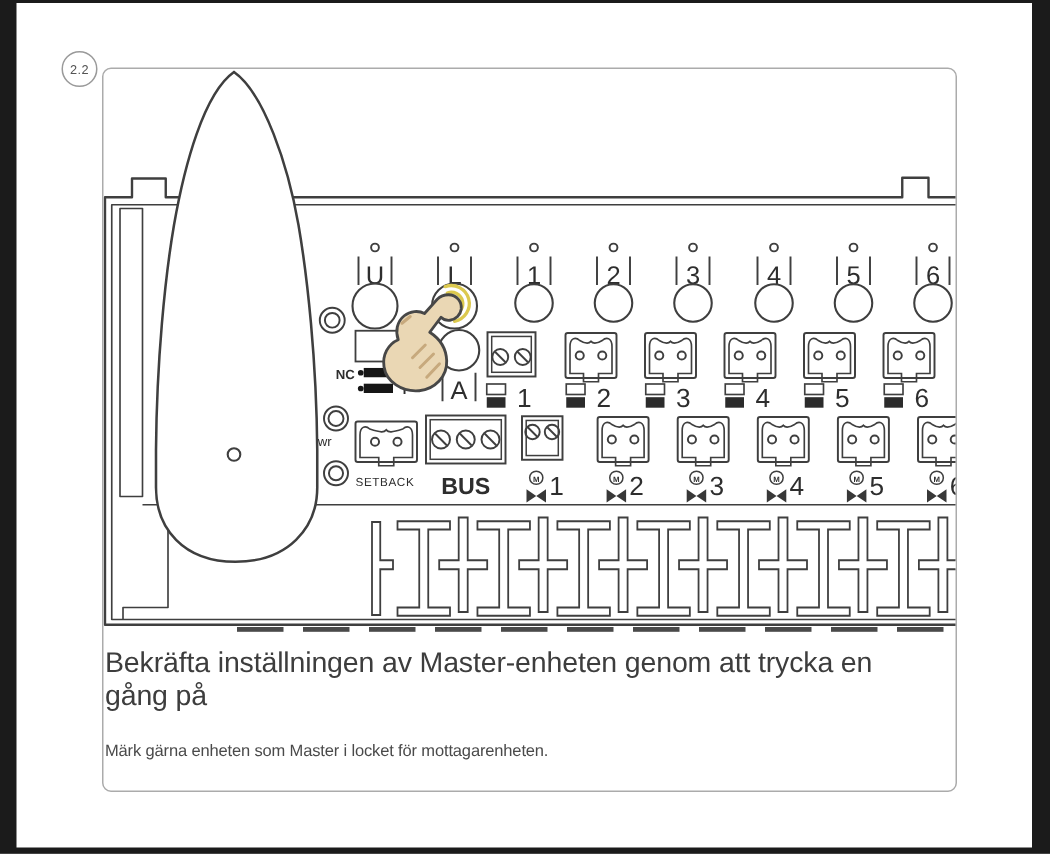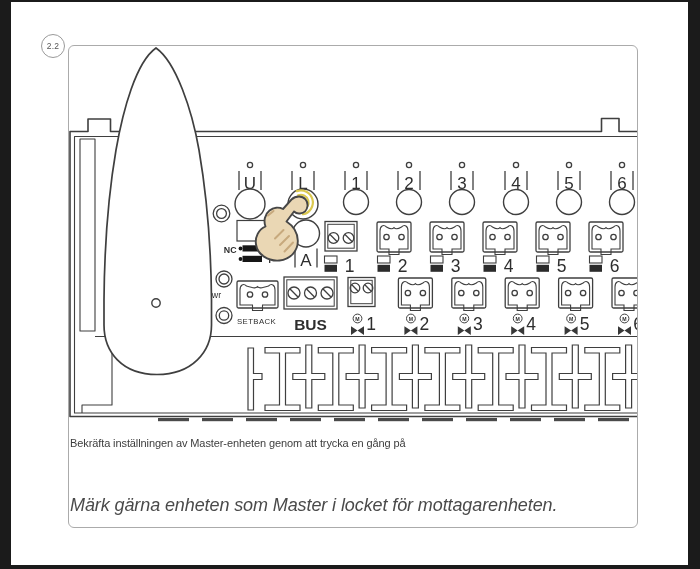--- a/index.html
+++ b/index.html
@@ -7,23 +7,23 @@
           font-family:"Liberation Sans",sans-serif;}
   #paper{position:absolute;left:11px;top:2px;width:677px;height:563px;background:#ffffff;}
   #figbox{position:absolute;left:68px;top:45px;width:568px;height:481px;border:1px solid #ababab;
           border-radius:6px;background:transparent;z-index:1;}
   #figbadge{position:absolute;left:41px;top:34px;width:22px;height:22px;border:1px solid #9a9a9a;
             border-radius:50%;background:#fff;z-index:3;display:flex;align-items:center;justify-content:center;
             font-size:8.5px;color:#555;letter-spacing:.3px;}
   #devsvg{position:absolute;left:69px;top:46px;width:568px;height:385px;z-index:2;}
   svg text{font-family:"Liberation Sans",sans-serif;}
   #caption{position:absolute;left:70px;top:432px;width:556px;z-index:2;
-           font-size:11px;line-height:22px;color:#3d3d3d;letter-spacing:-0.1px;}
+           font-size:19px;line-height:22px;color:#3d3d3d;letter-spacing:-0.1px;}
   #note{position:absolute;left:70px;top:495px;width:556px;z-index:2;
-        font-size:18px;font-style:italic;color:#4a4a4a;letter-spacing:-0.1px;}
+        font-size:11px;color:#4a4a4a;letter-spacing:-0.1px;}
 </style>
 </head>
 <body>
 
 <div id="screen">
   <div id="paper"></div>
   <div id="figbox"></div>
   <div id="figbadge">
     <span>2.2</span>
   </div>

